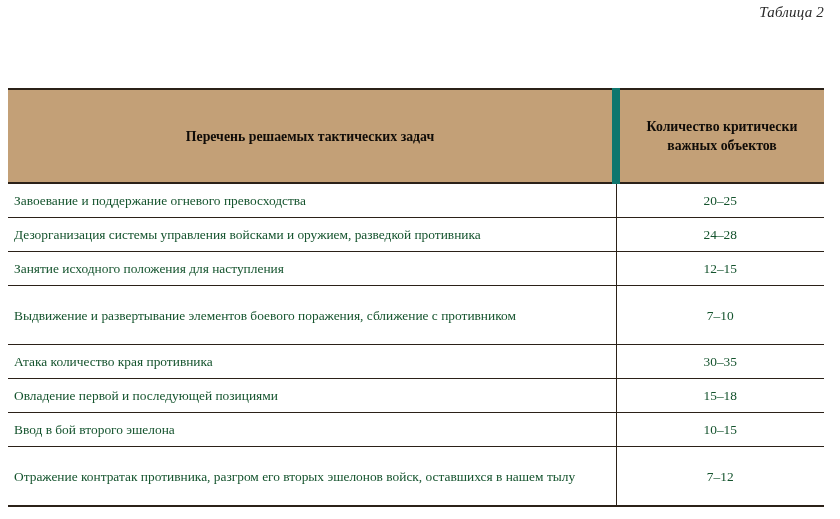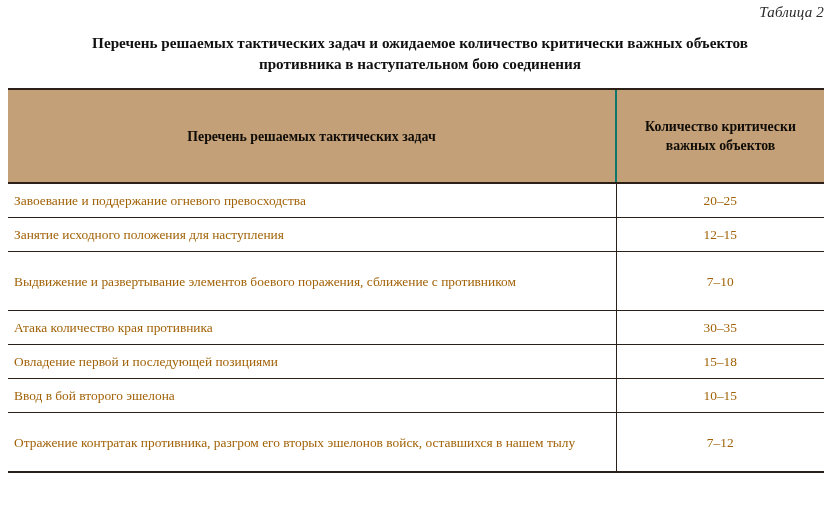--- a/index.html
+++ b/index.html
@@ -77,28 +77,28 @@
     text-align: center;
     vertical-align: middle;
     padding: 10px 8px;
     color: #100c08;
   }
   table.data-table thead th.th-task {
     height: 72px;
     margin-top: 32px;
   }
   table.data-table thead th.th-count {
-    border-left: 2px solid #0f766e;
+    border-left: 8px solid #0f766e;
     padding: 20px 6px;
   }
 
   table.data-table tbody td {
     border-bottom: 1.6px solid #2b2118;
     vertical-align: middle;
-    color: #a16207;
+    color: #14532d;
     line-height: 19px;
   }
   table.data-table tbody td.cell-task {
     text-align: left;
     padding: 7px 10px 7px 6px;
   }
   table.data-table tbody td.cell-count {
     text-align: center;
     border-left: 1.6px solid #2b2118;
     padding: 7px 10px;
@@ -110,41 +110,41 @@
 
   .row-tall td { height: 44px; }
 </style>
 </head>
 <body>
 
 <div class="page">
 
   <div class="table-number">Таблица 2</div>
 
-  <div class="title-block">
-    <span class="title-line">Перечень решаемых тактических задач и ожидаемое количество критически важных объектов</span>
-    <span class="title-line">противника  в наступательном бою соединения</span>
-  </div>
 
   <div class="table-wrap">
     <table class="data-table">
       <colgroup>
         <col class="col-task">
         <col class="col-count">
       </colgroup>
       <thead>
         <tr>
           <th class="th-task">Перечень решаемых тактических задач</th>
           <th class="th-count">Количество критически важных объектов</th>
         </tr>
       </thead>
       <tbody>
         <tr>
           <td class="cell-task">Завоевание и поддержание огневого превосходства</td>
           <td class="cell-count">20–25</td>
+        </tr>
+        <tr>
+          <td class="cell-task">Дезорганизация системы управления войсками и оружием, разведкой противника</td>
+          <td class="cell-count">24–28</td>
         </tr>
         <tr>
           <td class="cell-task">Занятие исходного положения для наступления</td>
           <td class="cell-count">12–15</td>
         </tr>
         <tr class="row-tall">
           <td class="cell-task">Выдвижение и развертывание элементов боевого поражения, сближение с противником</td>
           <td class="cell-count">7–10</td>
         </tr>
         <tr>

